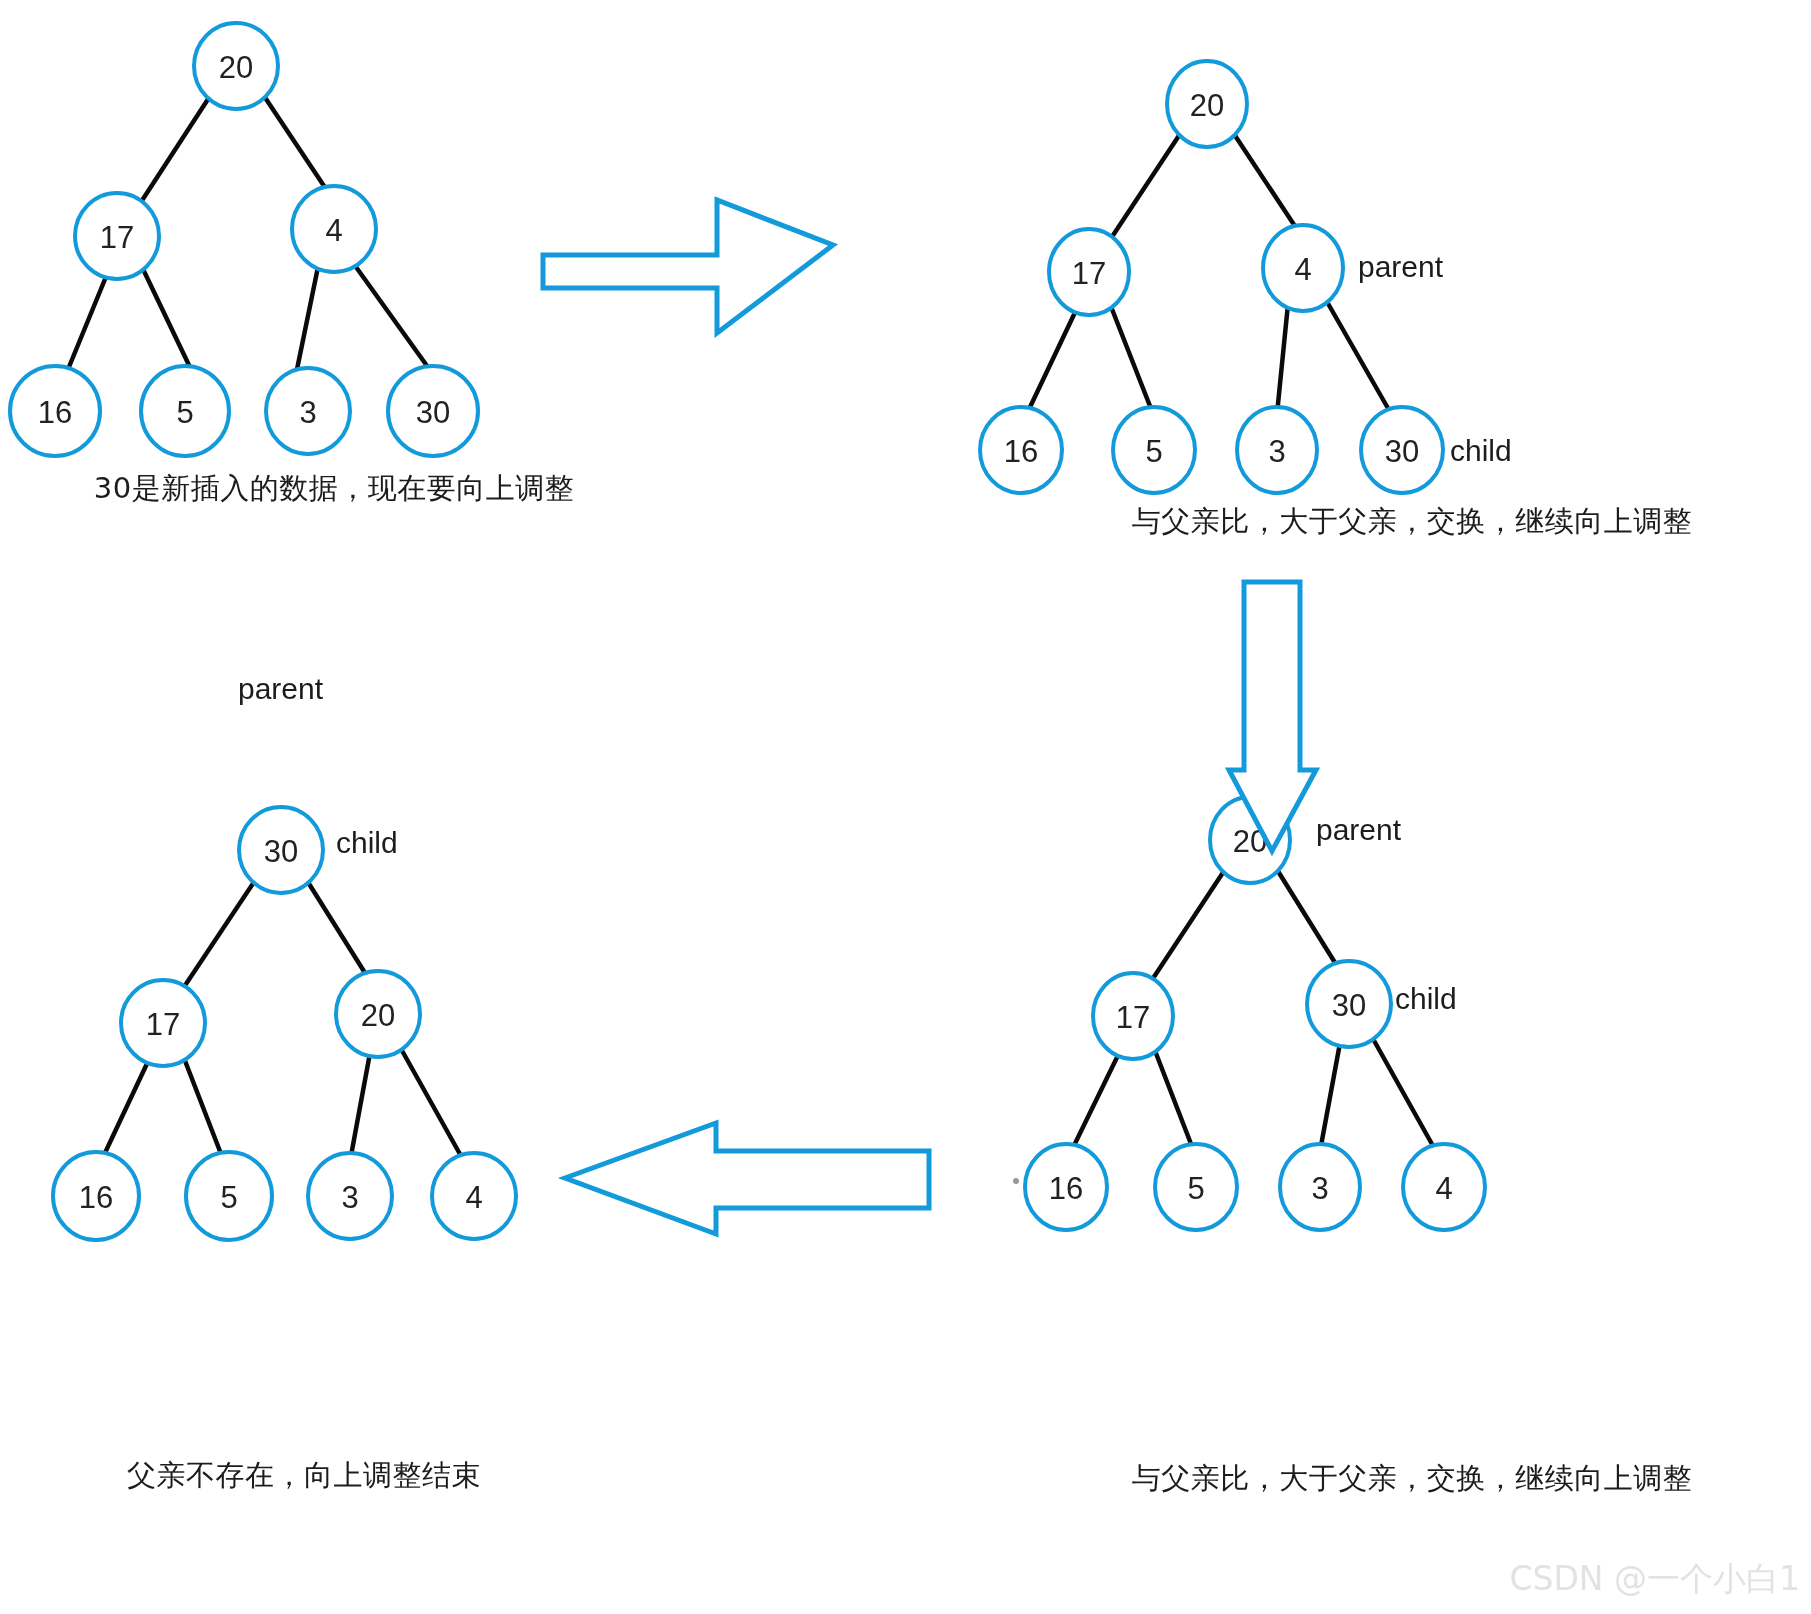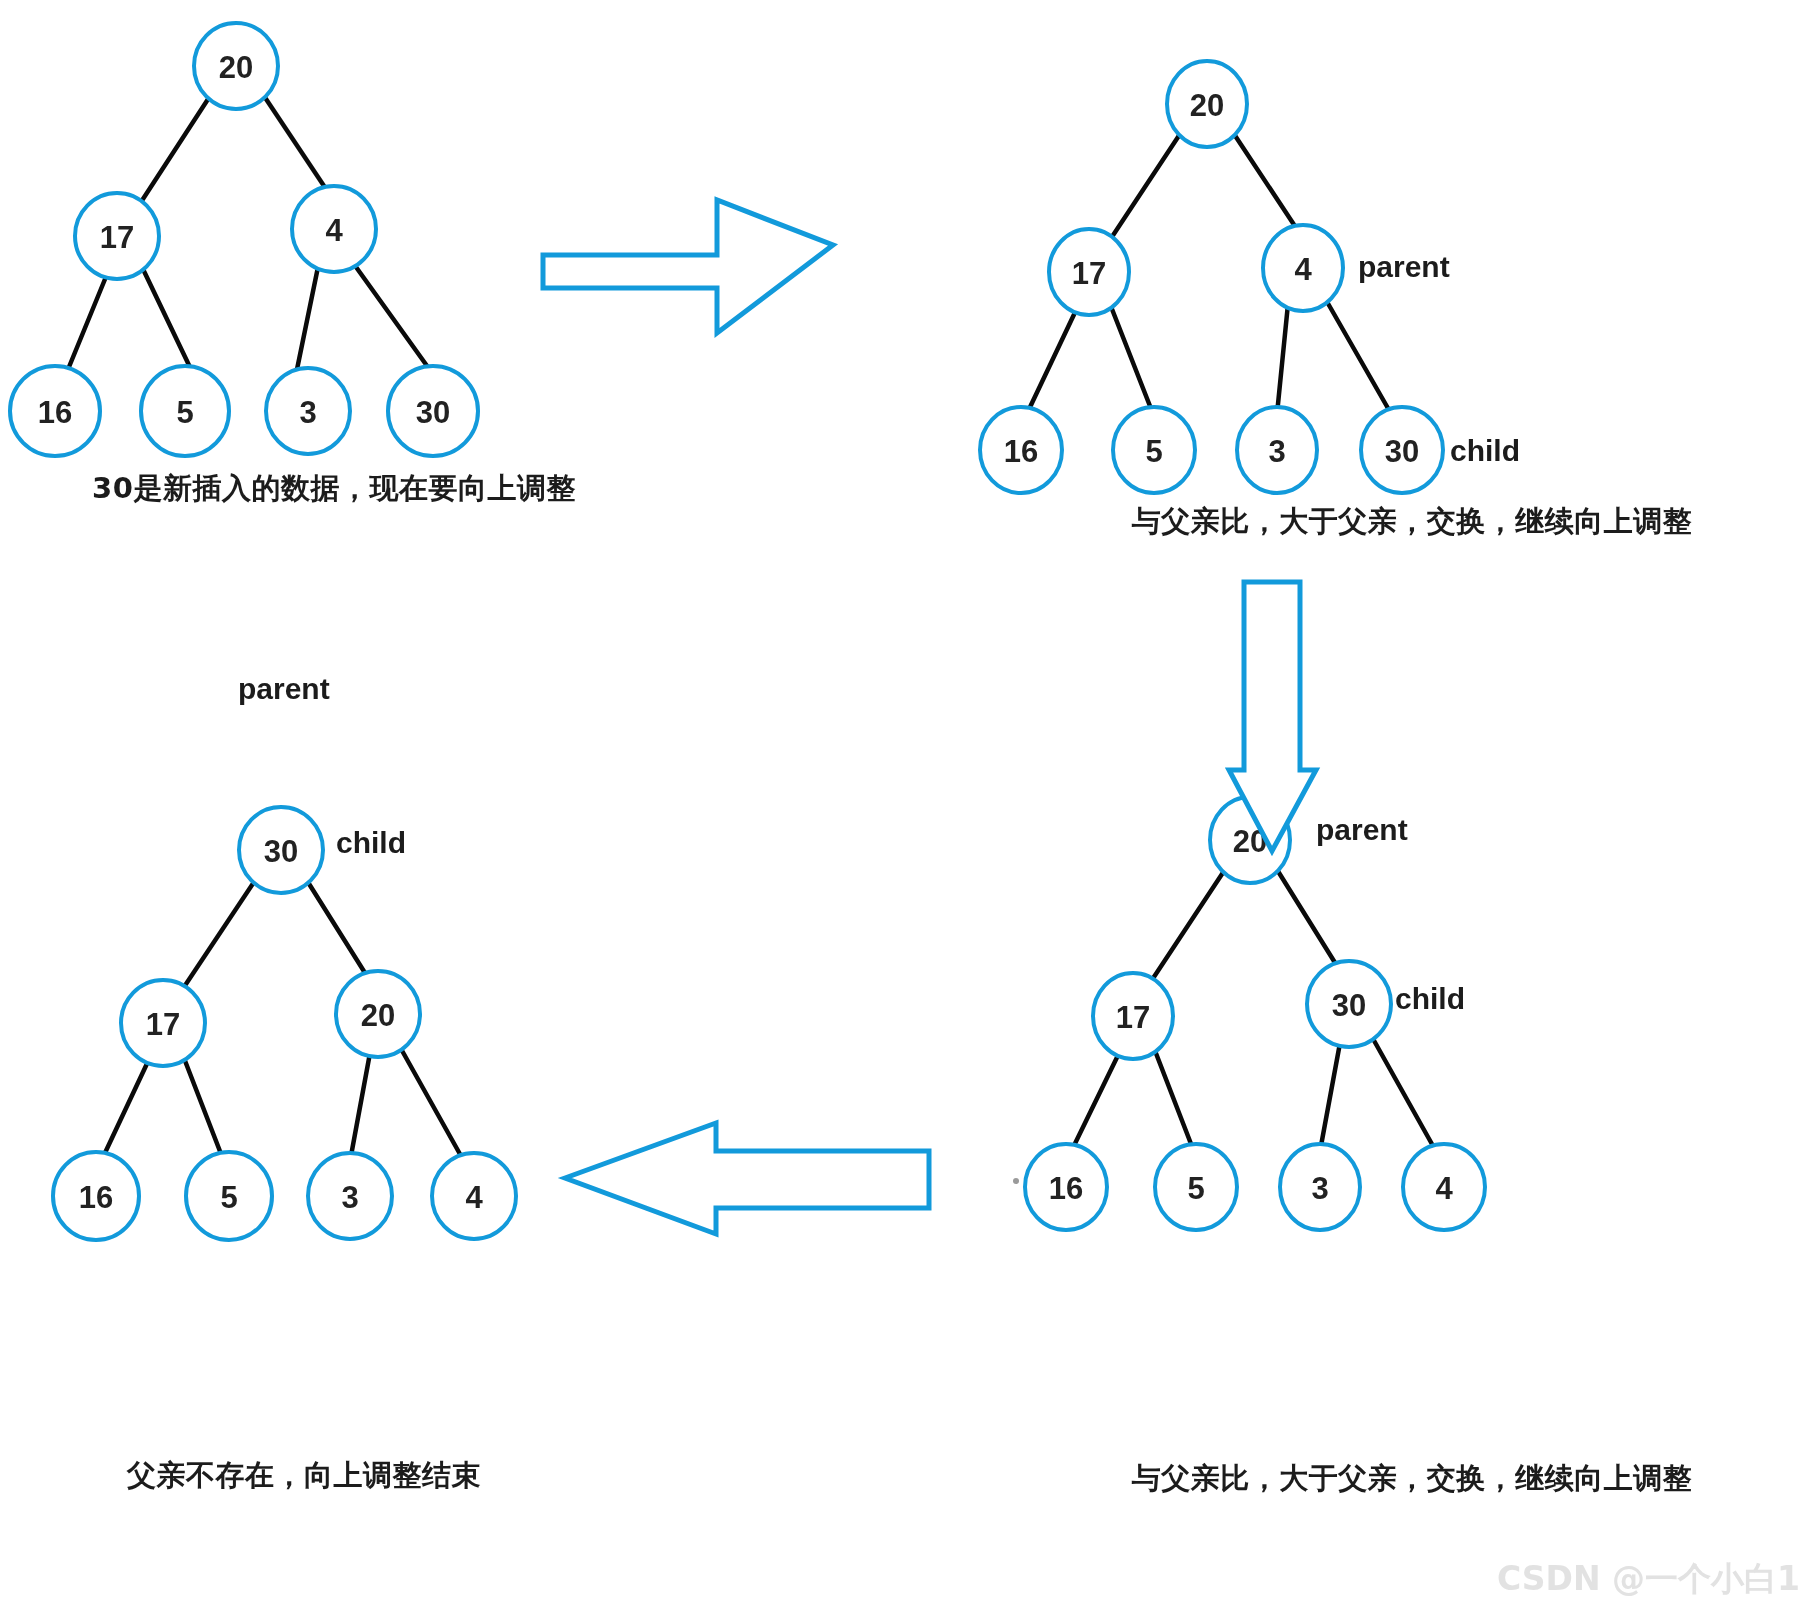--- a/index.html
+++ b/index.html
@@ -11,21 +11,20 @@
     font-family: "Liberation Sans", "DejaVu Sans", sans-serif;
     width: 1811px;
     height: 1614px;
     position: relative;
     overflow: hidden;
   }
   #stage {
     position: relative;
     width: 1647px;
     height: 1614px;
-    font-weight: bold;
   }
   svg.layer {
     position: absolute;
     left: 0;
     top: 0;
     width: 1811px;
     height: 1614px;
   }
   .node-circle {
     fill: #ffffff;

